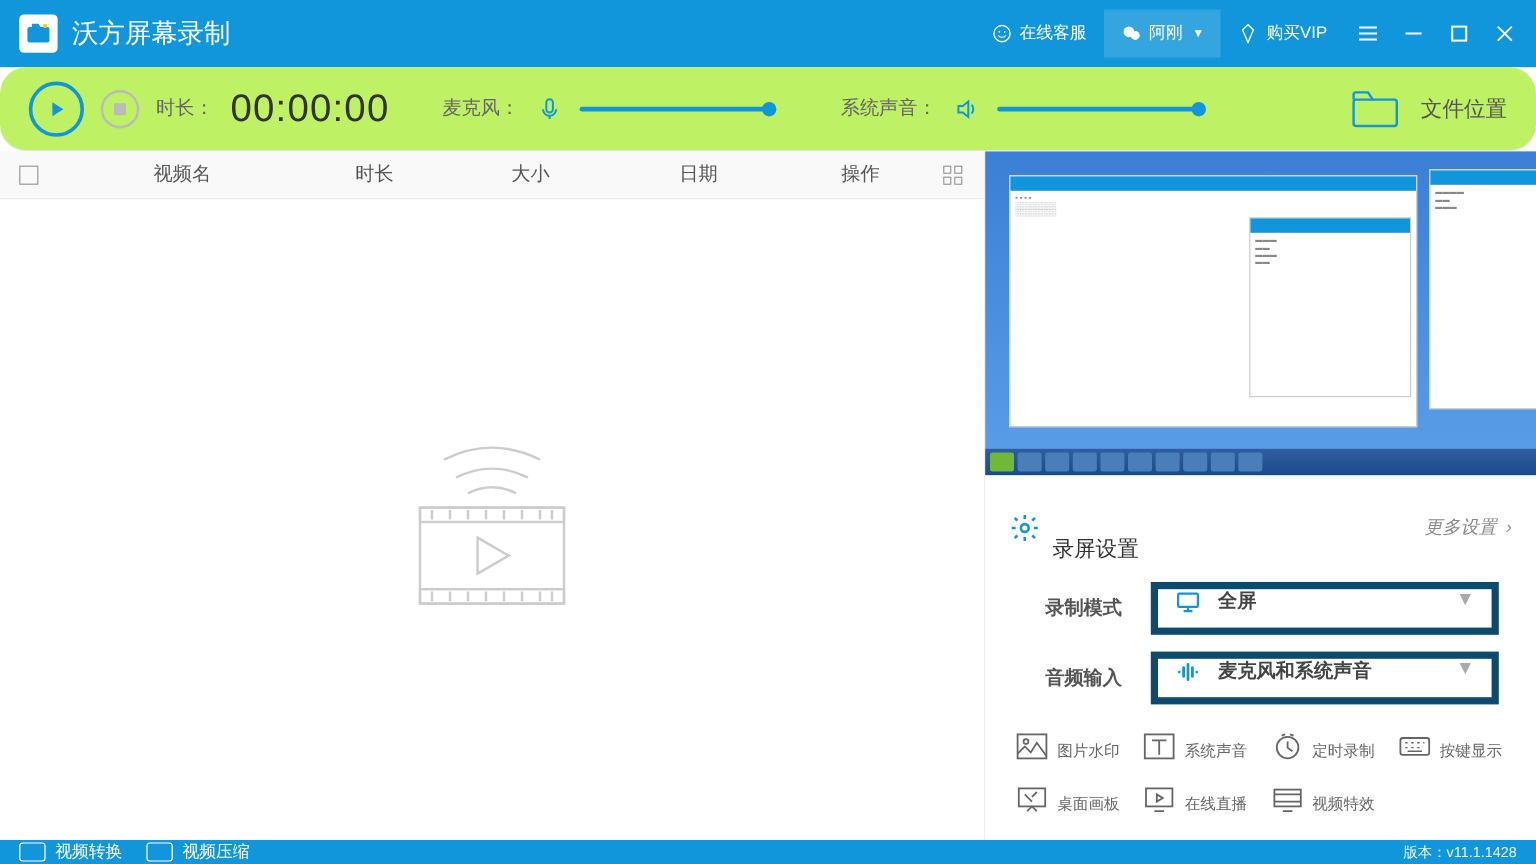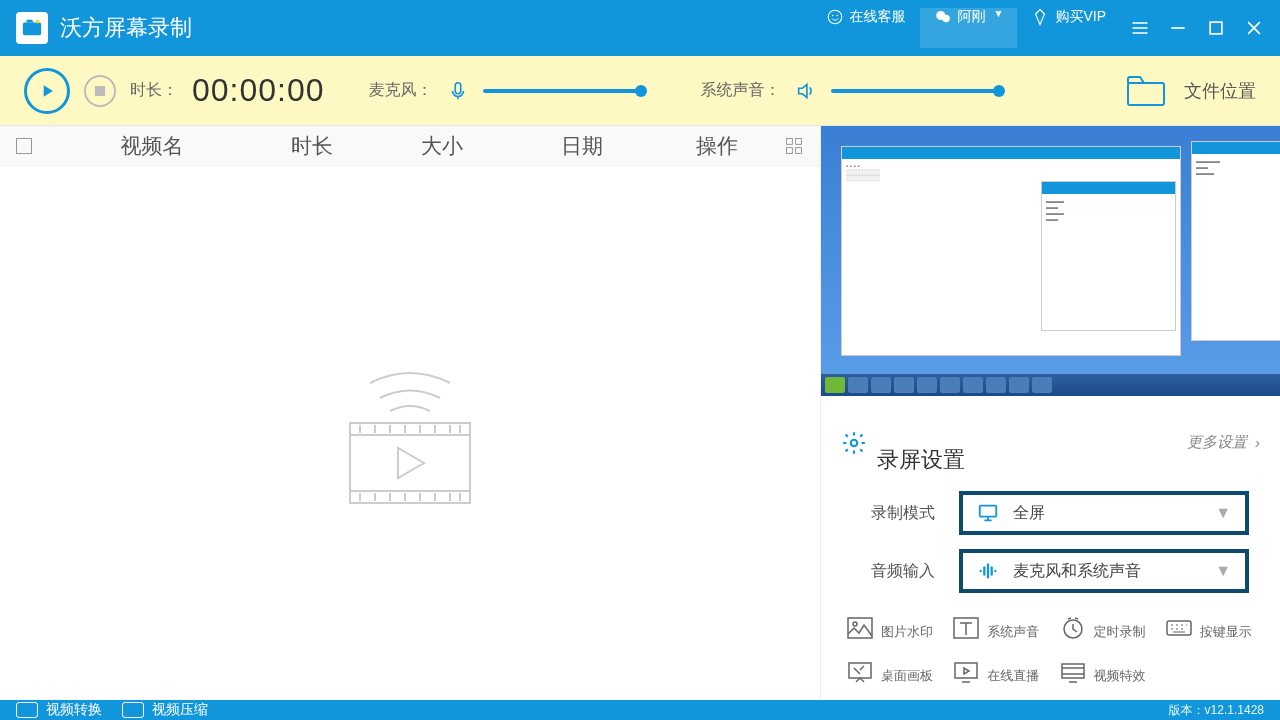--- a/index.html
+++ b/index.html
@@ -3,40 +3,40 @@
 <meta charset="utf-8">
 <style>
 * { margin: 0; padding: 0; box-sizing: border-box; font-family: "Microsoft YaHei", sans-serif; }
 body { width: 1280px; height: 720px; overflow: hidden; background: #fff; display: flex; flex-direction: column; }
 
 .titlebar { height: 56px; background: #1296db; display: flex; align-items: center; padding: 0 16px; color: #fff; }
 .app-icon { width: 32px; height: 32px; background: #fff; border-radius: 4px; display: flex; align-items: center; justify-content: center; margin-right: 12px; }
 .app-icon svg { width: 22px; height: 22px; }
 .app-title { font-size: 22px; font-weight: 400; flex: 0 0 auto; }
 .titlebar-spacer { flex: 1; }
-.title-btn { display: flex; align-items: flex-start; gap: 6px; padding: 0 14px; height: 40px; font-size: 14px; cursor: pointer; }
+.title-btn { display: flex; align-items: center; gap: 6px; padding: 0 14px; height: 40px; font-size: 14px; cursor: pointer; }
 .title-btn.active { background: rgba(255,255,255,0.15); }
 .title-dropdown { font-size: 10px; margin-left: 2px; }
 .win-controls { display: flex; align-items: center; gap: 18px; margin-left: 10px; }
 .win-controls svg { width: 20px; height: 20px; cursor: pointer; }
 
-.toolbar { height: 70px; background: #fef9c3; border-bottom: 1px solid #e5e5e5; display: flex; align-items: center; padding: 0 24px; gap: 14px; }
+.toolbar { height: 70px; background: #bef264; border-bottom: 1px solid #e5e5e5; display: flex; align-items: center; padding: 0 24px; gap: 14px; border-radius: 22px; }
 .play-btn { width: 46px; height: 46px; border: 3px solid #1296db; border-radius: 50%; display: flex; align-items: center; justify-content: center; cursor: pointer; }
 .stop-btn { width: 32px; height: 32px; border: 2px solid #bbb; border-radius: 50%; display: flex; align-items: center; justify-content: center; cursor: pointer; }
 .stop-btn .sq { width: 10px; height: 10px; background: #bbb; }
 .tb-label { font-size: 16px; color: #666; }
 .duration { font-size: 32px; color: #333; letter-spacing: 1px; margin-right: 30px; }
 .mic-icon, .spk-icon { width: 22px; height: 22px; }
 .slider { width: 160px; height: 4px; background: #1296db; border-radius: 2px; position: relative; cursor: pointer; }
 .slider .thumb { width: 12px; height: 12px; background: #1296db; border-radius: 50%; position: absolute; right: -4px; top: -4px; }
 .file-loc { display: flex; align-items: center; gap: 18px; margin-left: auto; cursor: pointer; color: #1296db; }
 
 .main { flex: 1; display: flex; overflow: hidden; }
 .left { flex: 1; display: flex; flex-direction: column; background: #fff; }
-.list-header { height: 40px; display: flex; align-items: center; border-bottom: 1px solid #eee; padding: 0 16px; color: #555; font-size: 21px; background: #f9f9f9; }
+.list-header { height: 40px; display: flex; align-items: center; border-bottom: 1px solid #eee; padding: 0 16px; color: #555; font-size: 16px; background: #f9f9f9; }
 .chk { width: 16px; height: 16px; border: 1px solid #999; margin-right: 30px; }
 .col { text-align: center; }
 .col-name { width: 180px; }
 .col-dur { width: 140px; }
 .col-size { width: 120px; }
 .col-date { width: 160px; }
 .col-op { width: 110px; margin-left: auto; }
 .grid-btn { width: 20px; height: 20px; margin-left: 12px; cursor: pointer; }
 .empty { flex: 1; display: flex; align-items: center; justify-content: center; }
 .empty svg { width: 180px; height: 160px; }
@@ -48,26 +48,26 @@
 .preview-win.w2 { left: 220px; top: 55px; width: 135px; height: 150px; }
 .preview-win.w3 { left: 370px; top: 15px; width: 130px; height: 200px; }
 .pv-header { height: 12px; background: #1296db; }
 .pv-body { padding: 4px; font-size: 6px; color: #888; }
 .pv-taskbar { position: absolute; bottom: 0; left: 0; right: 0; height: 22px; background: linear-gradient(180deg,#2f5f9f,#1a4a8a); display: flex; align-items: center; gap: 3px; padding: 2px 4px; }
 .pv-tb-item { width: 20px; height: 16px; background: #4a7eb8; border-radius: 2px; }
 
 .settings { flex: 1; padding: 14px 20px; overflow: hidden; }
 .settings-head { display: flex; align-items: center; gap: 10px; margin-bottom: 16px; }
 .gear { width: 26px; height: 26px; }
-.settings-title { font-size: 22px; color: #333; flex: 1; margin-top: 35px; }
+.settings-title { font-size: 18px; color: #333; flex: 1; margin-top: 35px; }
 .more-link { color: #888; font-size: 15px; display: flex; align-items: center; gap: 8px; cursor: pointer; font-style: italic; }
 
-.setting-row { display: flex; align-items: center; gap: 18px; margin-bottom: 14px; padding-left: 30px; }
+.setting-row { display: flex; align-items: center; gap: 18px; margin-bottom: 14px; padding-left: 30px; font-weight: bold; }
 .setting-label { font-size: 16px; color: #555; width: 70px; }
-.select { flex: 1; max-width: 290px; height: 44px; border: 4px solid #0c4a6e; display: flex; align-items: center; gap: 14px; padding: 0 14px; cursor: pointer; }
+.select { flex: 1; max-width: 290px; height: 44px; border: 6px solid #0c4a6e; display: flex; align-items: flex-start; gap: 14px; padding: 0 14px; cursor: pointer; }
 .select-icon { width: 22px; height: 22px; }
 .select-text { flex: 1; font-size: 16px; color: #444; }
 .select-chev { color: #aaa; }
 
 .tool-grid { display: grid; grid-template-columns: repeat(4, 1fr); gap: 10px 6px; margin-top: 18px; }
 .tool { display: flex; flex-direction: row; align-items: flex-end; gap: 6px; cursor: pointer; padding: 4px; }
 .tool-icon { width: 30px; height: 26px; display: flex; align-items: center; justify-content: center; }
 .tool-label { font-size: 13px; color: #666; }
 
 .footer { height: 20px; background: #1296db; display: flex; align-items: center; padding: 0 16px; color: #fff; font-size: 14px; }
@@ -331,14 +331,14 @@
 <div class="footer">
   <div class="foot-btn">
     <div class="foot-icon"></div>
     <span>视频转换</span>
   </div>
   <div class="foot-btn">
     <div class="foot-icon"></div>
     <span>视频压缩</span>
   </div>
   <div class="foot-spacer"></div>
-  <div class="version">版本：v12.1.1428</div>
+  <div class="version">版本：v11.1.1428</div>
 </div>
 
 </body></html>

